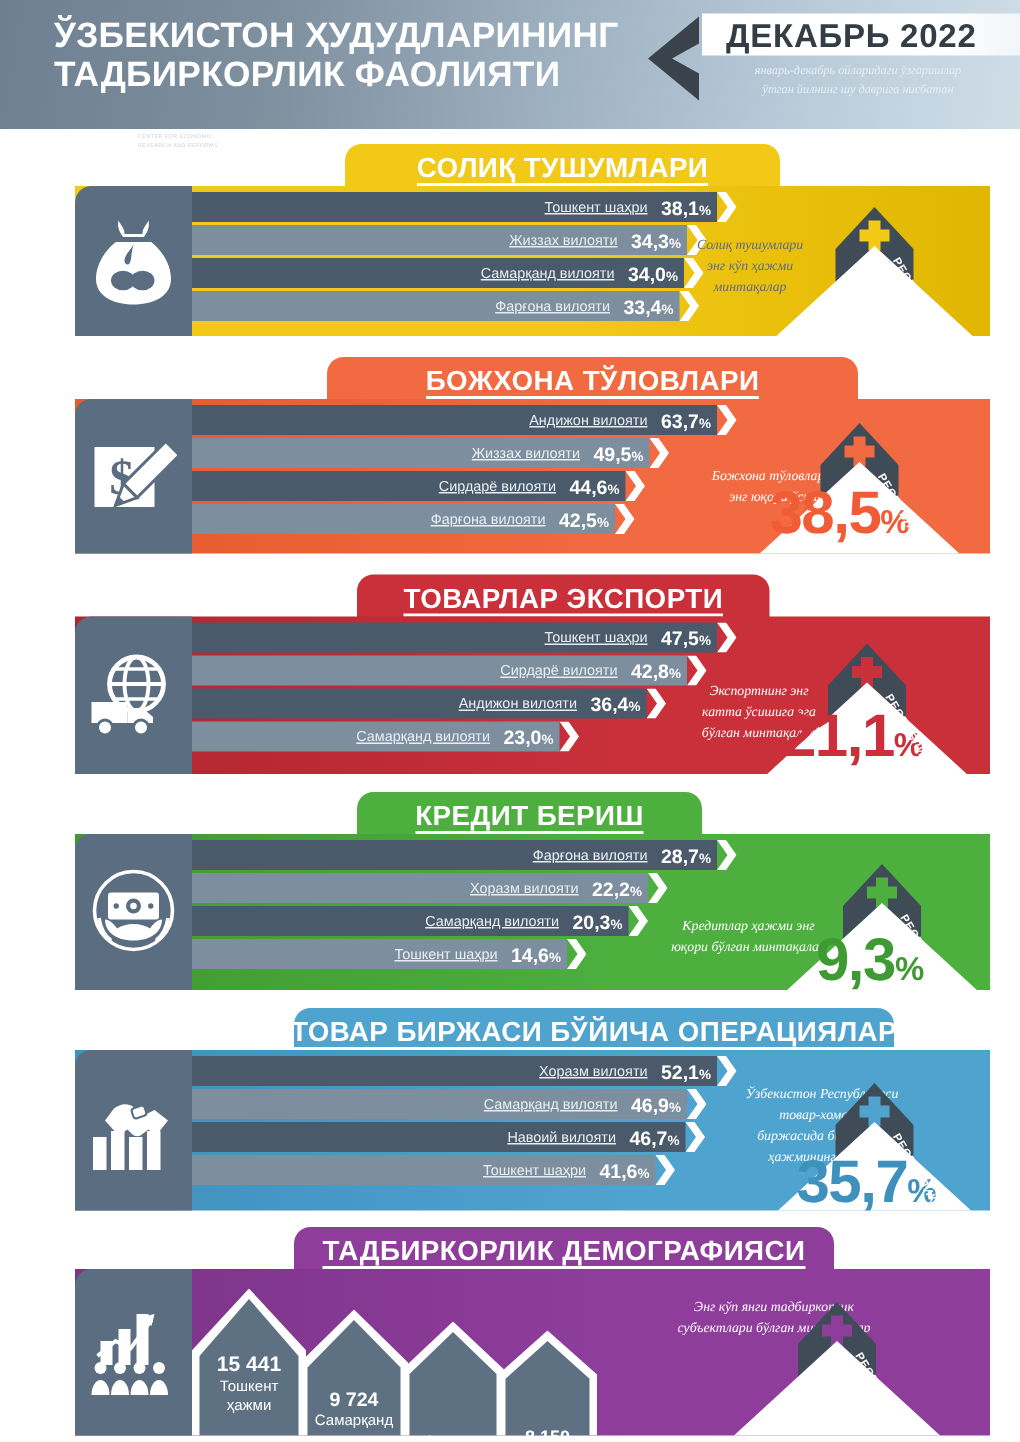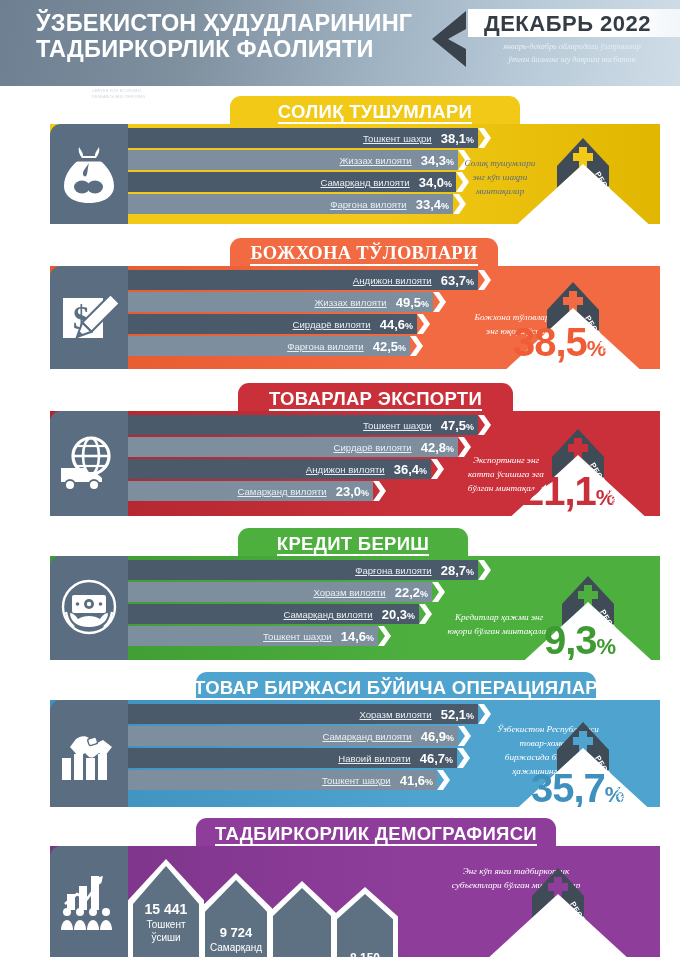--- a/index.html
+++ b/index.html
@@ -132,39 +132,39 @@
               <div class="bar" style="top: 66px; width: 325px; background: rgb(125, 143, 159);">
                 <span class="name">Фарғона вилояти</span>
                 <span class="val">33,4<em>%</em></span>
               </div>
               <div class="arrow" style="left: 325px; top: 66px;"><svg width="13" height="20" viewBox="0 0 13 20">
                   <polygon points="0,0 6,0 13,10 6,20 0,20 7,10" fill="#ffffff"></polygon>
                 </svg></div>
             </div>
             <div class="desc" style="left: 390px; top: 32px; width: 120px; color: rgb(91, 109, 128);">
               <div>Солиқ тушумлари</div>
-              <div>энг кўп шаҳри</div>
+              <div>энг кўп ҳажми</div>
               <div>минтақалар</div>
             </div>
             <div class="badge" style="left: 455px; top: 6px; height: 94px;">
               <svg width="150" height="100" viewBox="0 0 150 100">
                 <polygon points="52,36 78,8 104,36 104,58 78,34 52,58" fill="#3f4b57"></polygon>
                 <rect x="74" y="17" width="8" height="20" fill="#f2c917"></rect>
                 <rect x="68" y="23" width="20" height="8" fill="#f2c917"></rect>
                 <polygon points="78,34 150,100 6,100" fill="#ffffff"></polygon>
                 <polygon points="60,56 66,50 71,58 76,48 78,44 78,56" fill="#ffffff"></polygon>
                 <polygon points="96,56 90,50 85,58 80,48 78,44 78,56" fill="#ffffff"></polygon>
               </svg>
               <div class="repword" style="left: 96px; top: 40px;">РЕСПУБЛИКА</div>
             </div>
           </div>
         </div>
       </div>
       <div class="section" style="top: 238px;">
-        <div class="banner" style="left: 230px; width: 268px; background: rgb(242, 106, 66); font-family: Liberation Serif, serif;">
+        <div class="banner" style="left: 218px; width: 354px; background: rgb(242, 106, 66);">
           <span>БОЖХОНА ТЎЛОВЛАРИ</span>
         </div>
         <div class="body" style="height: 103px;">
           <div class="panel" style="height: 103px; background: linear-gradient(90deg, rgb(229, 90, 46) 0%, rgb(242, 106, 66) 60%, rgb(242, 106, 66) 100%);">
             <div class="iconbox" style="height: 103px;">
               <svg width="58" height="58" viewBox="0 0 58 58">
                 <rect x="3" y="9" width="40" height="40" fill="#fff"></rect>
                 <text x="13" y="40" font-family="Liberation Serif, serif" font-size="33" font-weight="bold" fill="#5b6d80">$</text>
                 <g transform="rotate(45 30 30)">
                   <rect x="27" y="-2" width="13" height="40" fill="#fff" stroke="#5b6d80" stroke-width="2"></rect>
@@ -453,21 +453,21 @@
             </div>
             <div class="houses" style="height: 111px;">
               <div class="house" style="left: 0px; width: 76px; height: 98px;">
                 <svg width="76" height="98" viewBox="0 0 76 98" style="position:absolute;left:0;bottom:0">
                   <polygon points="0,41.16 38,0 76,41.16 76,98 0,98" fill="#fff"></polygon>
                   <polygon points="5,45.080000000000005 38,7 71,45.080000000000005 71,98 5,98" fill="#5e7183"></polygon>
                 </svg>
                 <div class="hnum" style="top: 42px; font-size: 14px;">15 441</div>
                 <div class="hname" style="top: 60px;">
                   <div>Тошкент</div>
-                  <div>ўсиши</div>
+                  <div>ҳажми</div>
                 </div>
               </div>
               <div class="house" style="left: 72px; width: 72px; height: 84px;">
                 <svg width="72" height="84" viewBox="0 0 72 84" style="position:absolute;left:0;bottom:0">
                   <polygon points="0,35.28 36,0 72,35.28 72,84 0,84" fill="#fff"></polygon>
                   <polygon points="5,38.64 36,7 67,38.64 67,84 5,84" fill="#5e7183"></polygon>
                 </svg>
                 <div class="hnum" style="top: 52px; font-size: 13px;">9 724</div>
                 <div class="hname" style="top: 69px;">
                   <div>Самарқанд</div>

